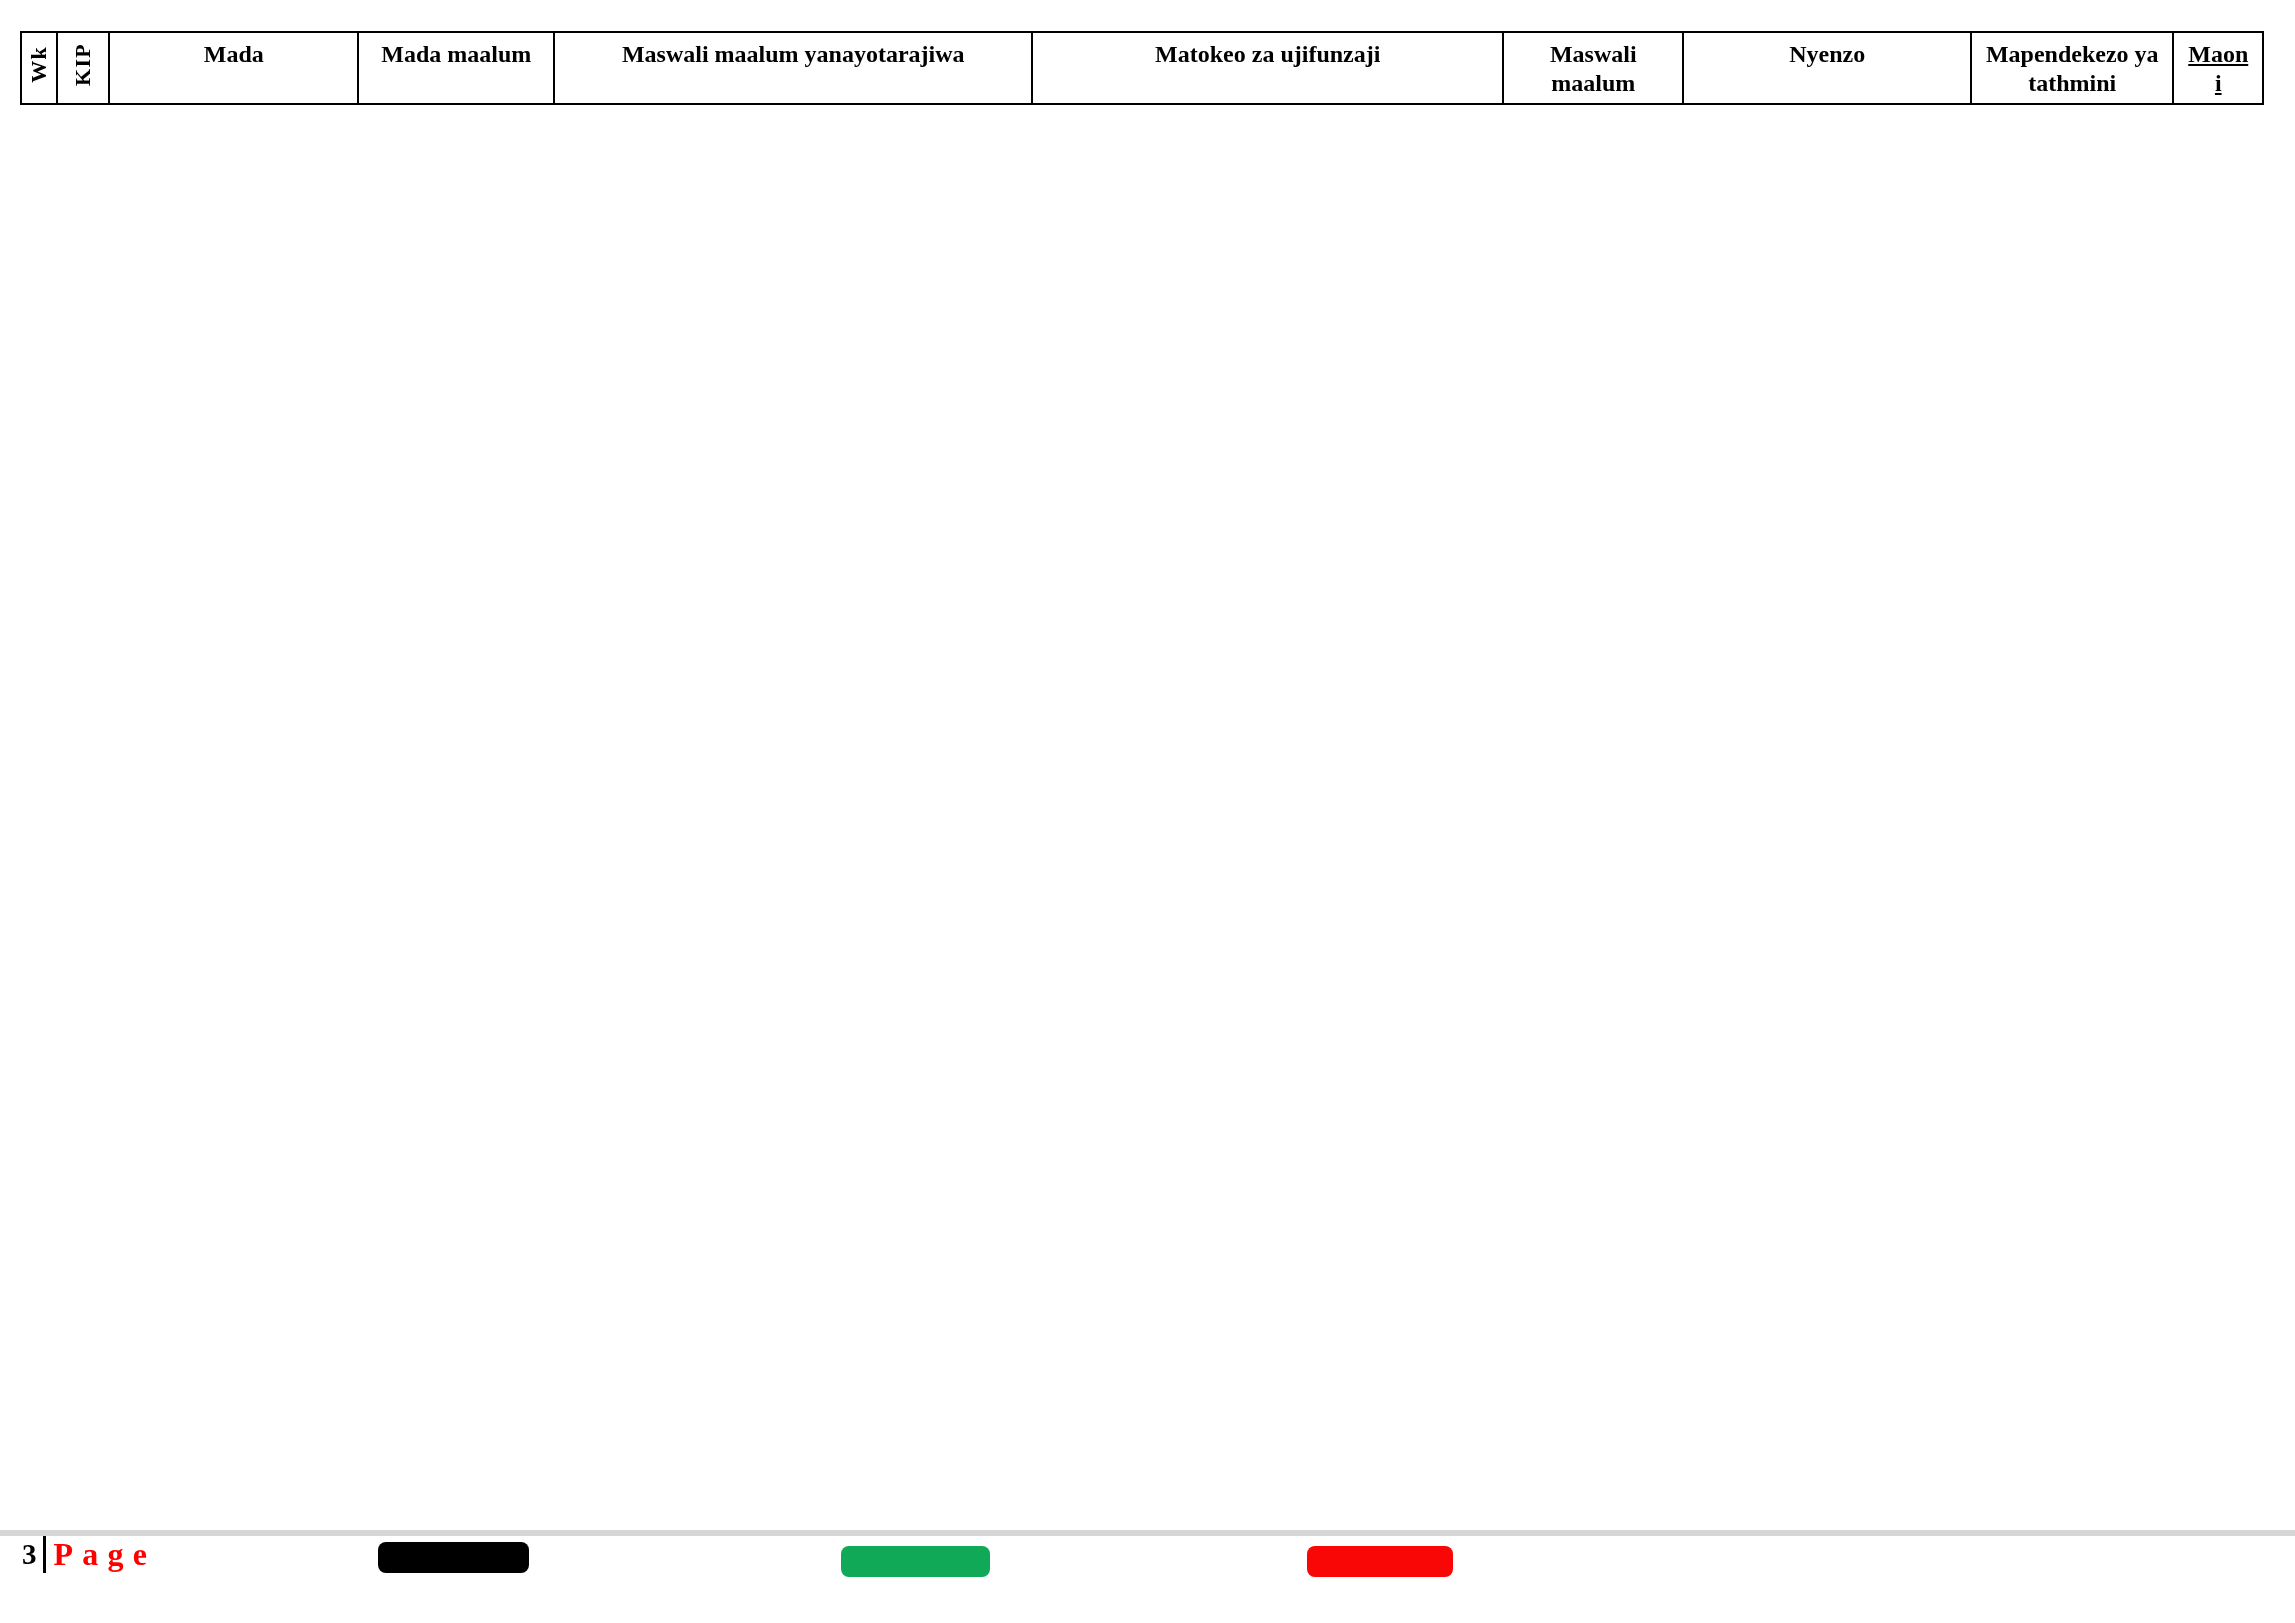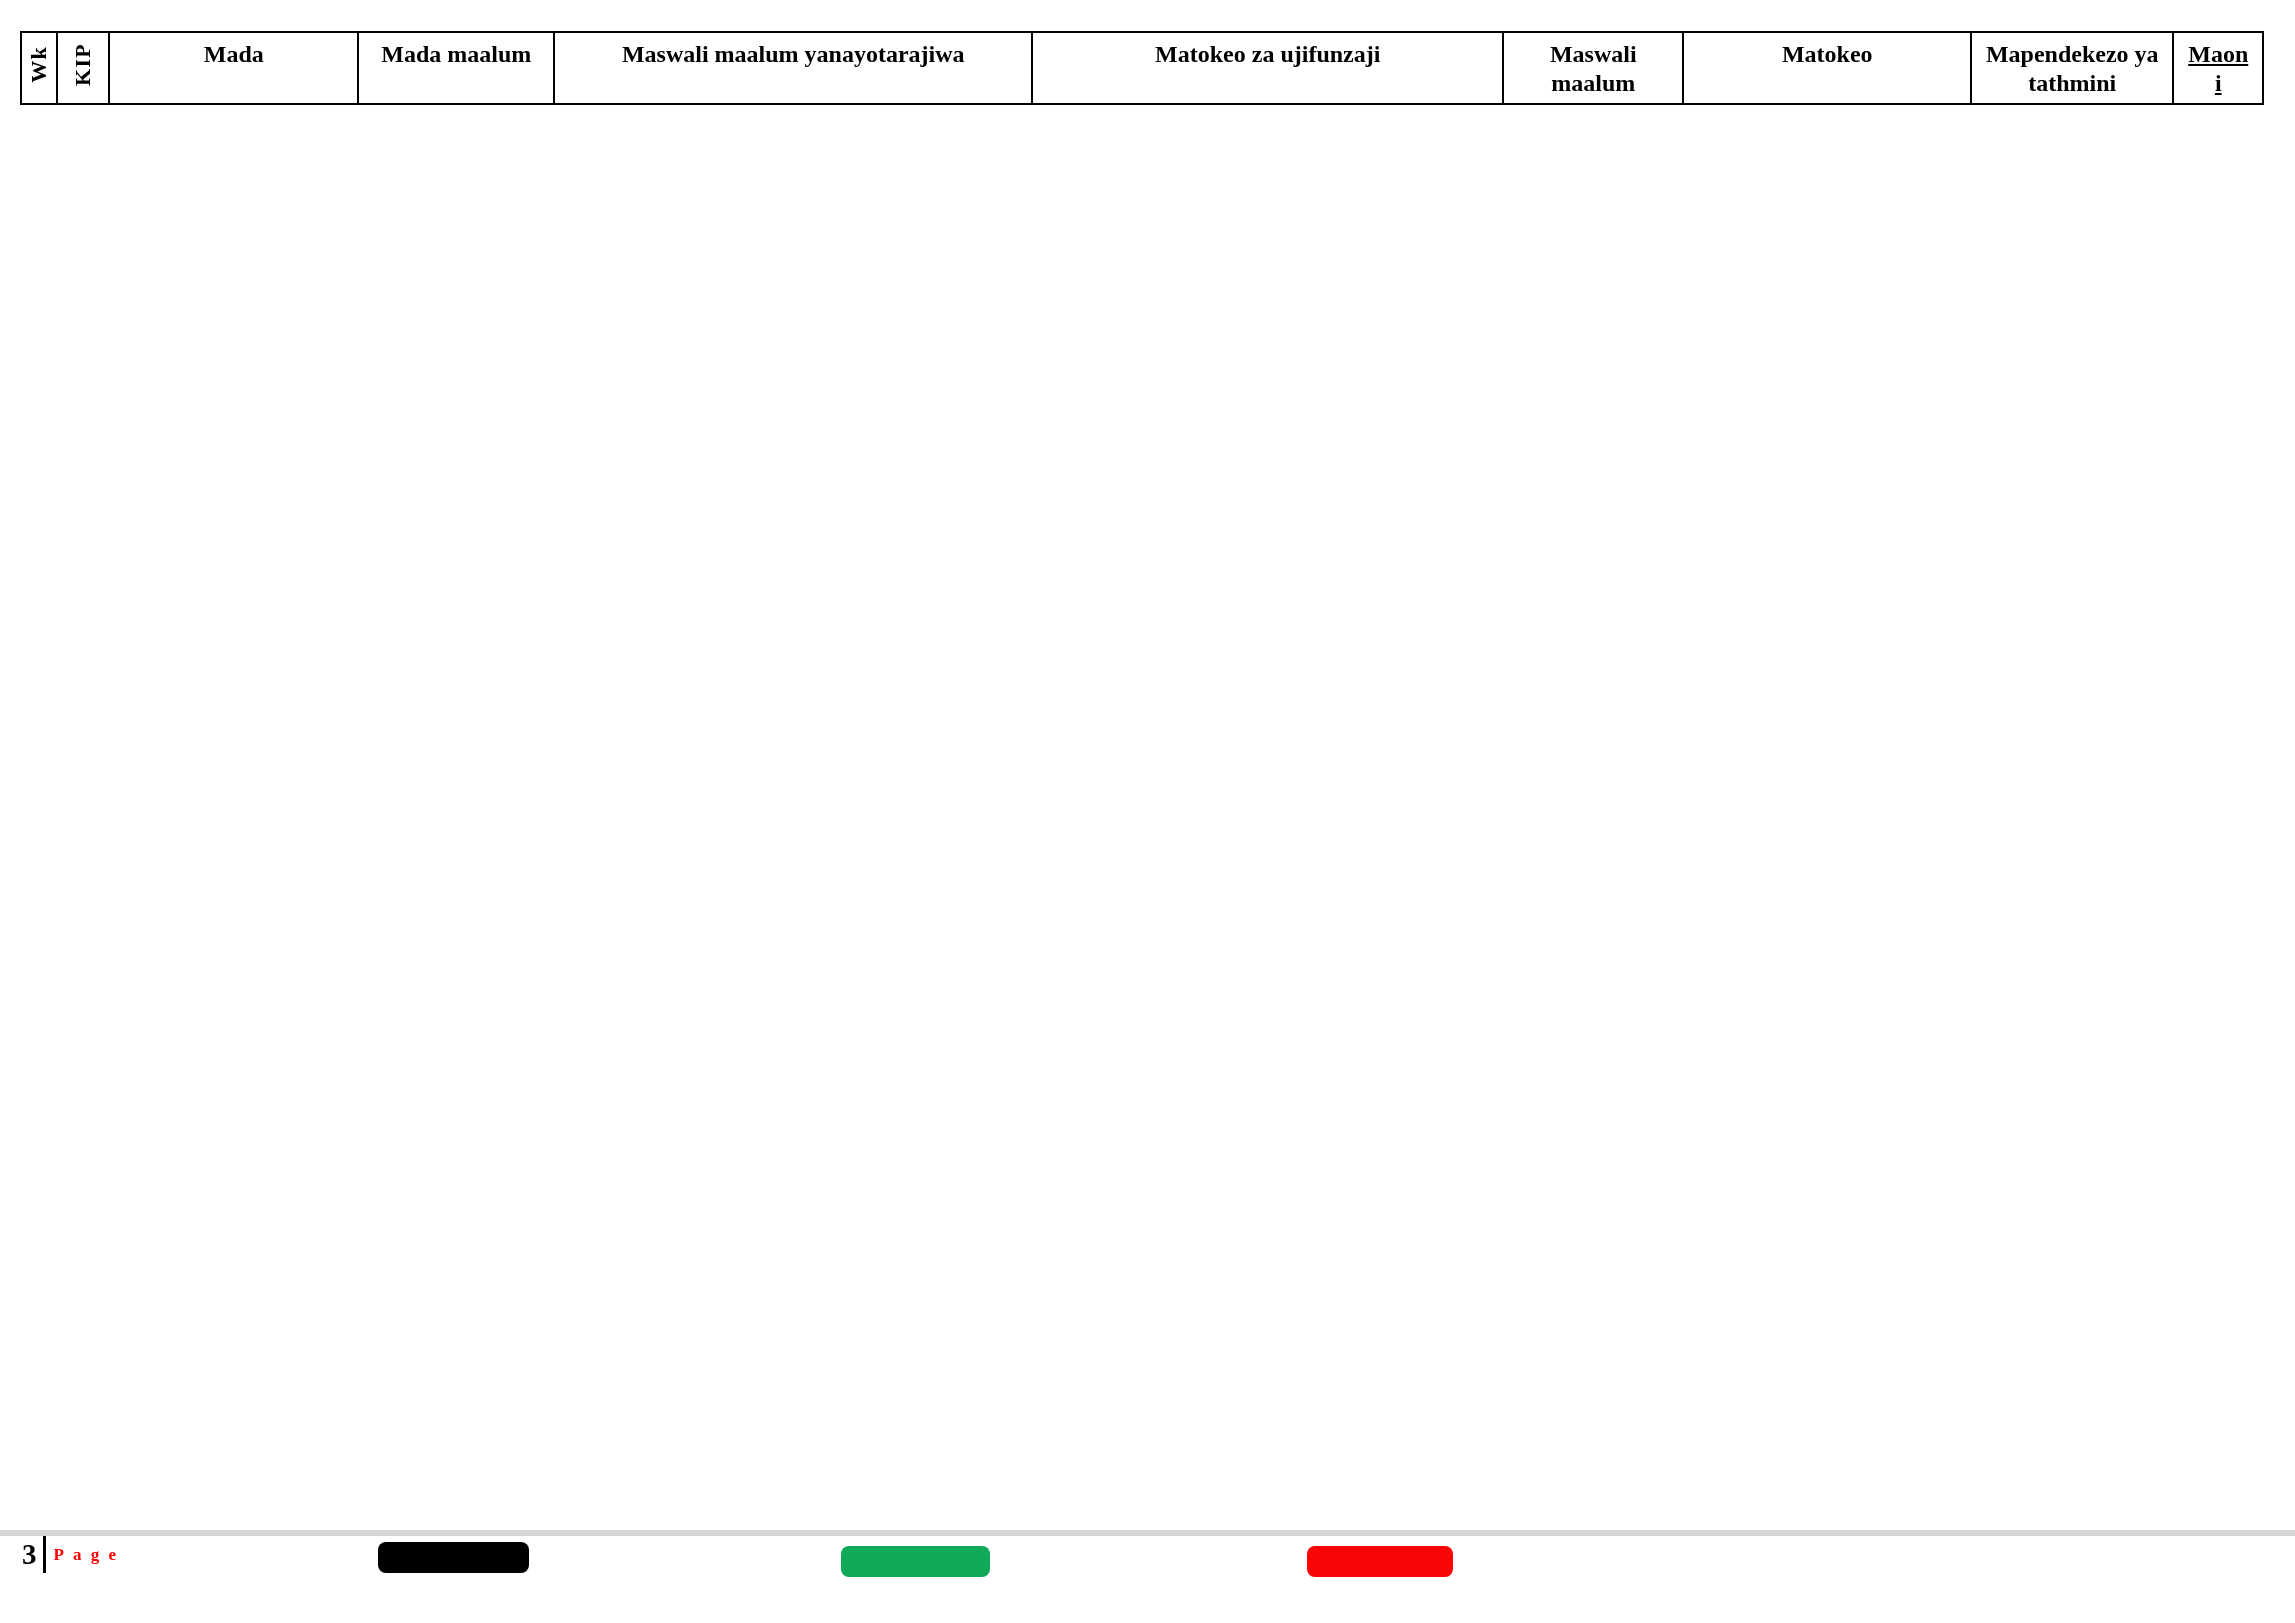--- a/index.html
+++ b/index.html
@@ -11,21 +11,21 @@
         font-size:22px;line-height:29.4px;overflow:hidden;}
   th{text-align:center;font-weight:bold;font-size:24px;line-height:29px;padding-top:6.5px;}
   th.rot{vertical-align:middle;text-align:center;padding:2.6px 1.3px;}
   .vert{writing-mode:vertical-rl;transform:rotate(180deg);display:inline-block;
         font-weight:bold;font-size:22px;letter-spacing:1.3px;}
   th.brk{word-break:break-all;text-decoration:underline;}
   .gray-rule{position:absolute;left:0;top:1530px;width:2295px;height:5.9px;background:#d6d6d6;}
   .page-label{position:absolute;left:22px;top:1534px;height:41px;display:flex;align-items:center;}
   .pnum{font-size:29px;font-weight:bold;}
   .pipe{width:2.6px;height:37px;background:#000;margin:0 7.9px 0 6.5px;}
-  .pword{font-size:17px;font-weight:bold;letter-spacing:9.2px;}
+  .pword{font-size:32px;font-weight:bold;letter-spacing:9.2px;}
   .bar{position:absolute;height:31px;border-radius:7.9px;}
   .bar-black{left:378px;top:1542px;width:151px;}
   .bar-green{left:841px;top:1546px;width:149px;}
   .bar-red{left:1307px;top:1546px;width:146px;}
 </style>
 </head>
 <body>
 
 <div class="page">
 
@@ -44,21 +44,21 @@
     </colgroup>
     <thead>
       <tr style="height:72px">
         <th class="rot"><span class="vert">Wk</span></th>
         <th class="rot"><span class="vert">KIP</span></th>
         <th>Mada</th>
         <th>Mada maalum</th>
         <th>Maswali maalum yanayotarajiwa</th>
         <th>Matokeo za ujifunzaji</th>
         <th>Maswali maalum</th>
-        <th>Matokeo</th>
+        <th>Nyenzo</th>
         <th>Mapendekezo ya tathmini</th>
         <th class="brk">Maoni</th>
       </tr>
     </thead>
     <tbody id="tbody"></tbody>
   </table>
 
   <div class="gray-rule"></div>
 
   <div class="page-label">

